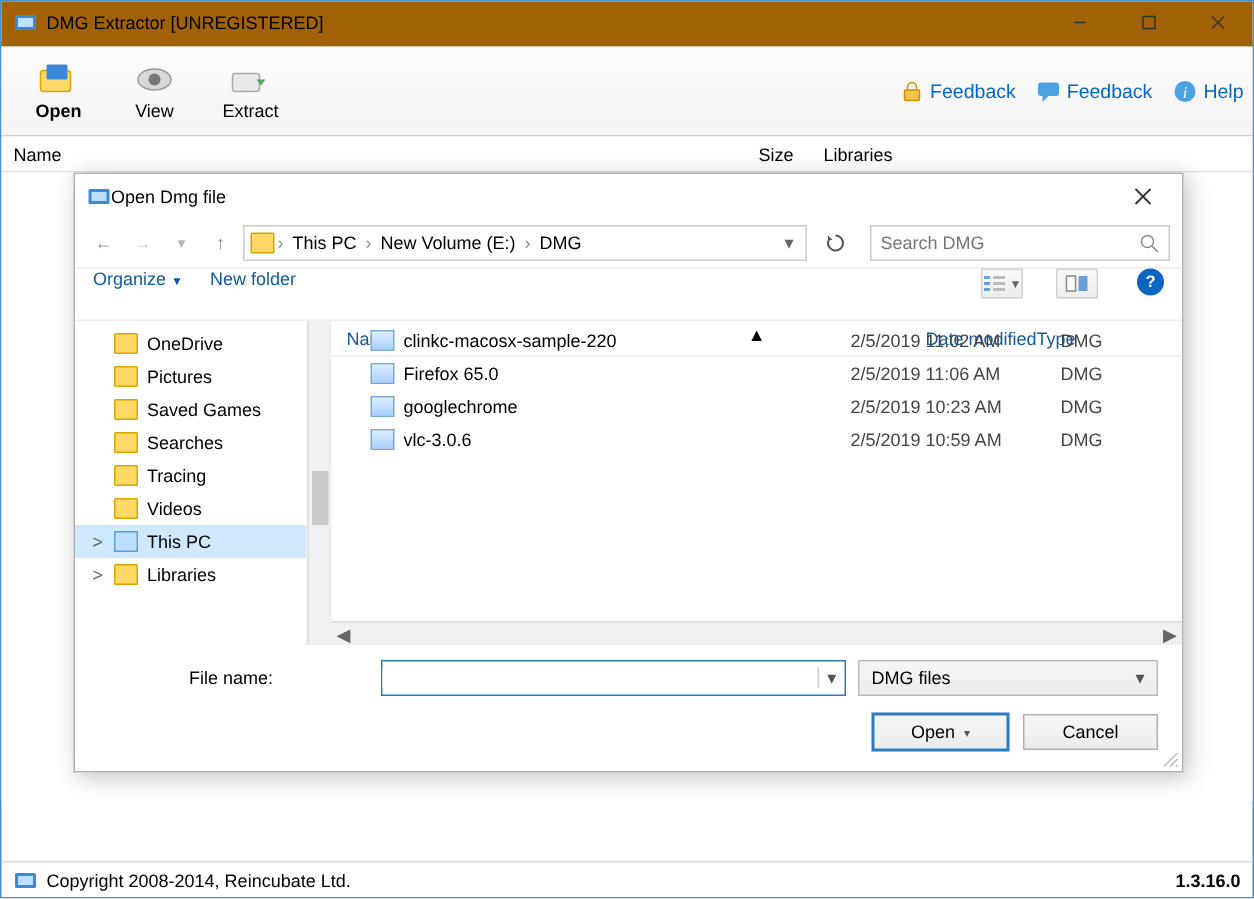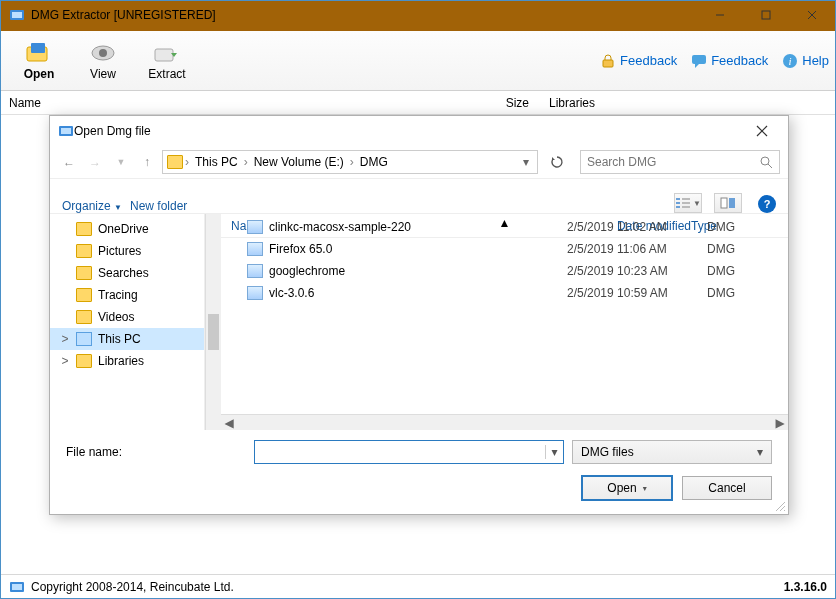--- a/index.html
+++ b/index.html
@@ -32,21 +32,21 @@
   .modal-close { width:36px; height:26px; display:flex; align-items:center; justify-content:center; }
   .nav { height:32px; display:flex; align-items:center; gap:4px; padding:0 8px; }
   .navbtn { width:22px; height:22px; display:flex; align-items:center; justify-content:center; color:#888; }
   .crumbwrap { flex:1; display:flex; align-items:center; border:1px solid #ccc; height:24px; padding:0 4px; background:#fff; }
   .crumb { padding:0 4px; color:#000; }
   .crumbsep { color:#888; padding:0 2px; }
   .crumbdrop { margin-left:auto; color:#666; padding:0 4px; }
   .refresh { width:22px; height:22px; margin-left:4px; display:flex;align-items:center;justify-content:center; color:#555;}
   .searchwrap { width:200px; height:24px; border:1px solid #ccc; margin-left:8px; display:flex; align-items:center; padding:0 6px; color:#888; }
   .searchwrap input { border:none; outline:none; flex:1; font-size:12px; color:#a16207; }
-  .toolbar2 { height:36px; border-top:1px solid #eee; border-bottom:1px solid #eee; display:flex; align-items:flex-end; padding:0 12px; gap:8px; }
+  .toolbar2 { height:36px; border-top:1px solid #eee; border-bottom:1px solid #eee; display:flex; align-items:flex-start; padding:0 12px; gap:18px; }
   .toolbar2 .org { color:#13599f; }
   .toolbar2 .nf { color:#13599f; }
   .toolbar2 .spacer { flex:1; }
   .viewbtn { width:28px; height:20px; border:1px solid #d0d0d0; background:linear-gradient(#fafafa,#ececec); display:inline-flex; align-items:center; justify-content:center; margin-left:4px; }
   .helpcir { width:18px; height:18px; background:#0a66c2; border-radius:50%; color:#fff; font-weight:bold; display:flex; align-items:center; justify-content:center; font-size:11px; margin-left:8px;}
   .filearea { flex:1; display:flex; min-height:0; }
   .tree { width:155px; border-right:1px solid #eee; overflow:hidden; padding:4px 0; }
   .tree-item { display:flex; align-items:center; height:22px; padding-left:24px; gap:6px; font-size:12px; }
   .tree-item.sel { background:#cde8ff; }
   .tree-item .exp { width:10px; text-align:center; color:#666; margin-left:-14px; }
@@ -63,21 +63,21 @@
   .row { height:22px; display:flex; align-items:center; padding-left:26px; }
   .row .r1 { width:320px; display:flex; align-items:center; gap:6px; }
   .row .r2 { width:140px; color:#444; }
   .row .r3 { flex:1; color:#444; }
   .dmg-ico { width:16px; height:14px; background:linear-gradient(#dcefff,#a9cffb); border:1px solid #7aa9d8; }
   .hscroll { height:16px; border-top:1px solid #ddd; background:#f0f0f0; display:flex; align-items:center; }
   .hscroll .arr { width:16px; text-align:center; color:#666; }
   .hscroll .track { flex:1; height:10px; background:#f0f0f0; }
   .bottom { padding:10px 16px 14px; }
   .fnrow { display:flex; align-items:center; gap:8px; }
-  .fnlabel { width:180px; text-align:left; padding-right:4px; }
+  .fnlabel { width:180px; text-align:center; padding-right:4px; }
   .fncombo { flex:1; height:24px; border:1px solid #2a7ac0; background:#fff; display:flex; align-items:center; }
   .fncombo input { flex:1; border:none; outline:none; padding:0 6px; font-size:12px; }
   .fncombo .dd { width:18px; text-align:center; color:#555; border-left:1px solid #ccc; }
   .typecombo { width:200px; height:24px; border:1px solid #b8b8b8; background:linear-gradient(#f6f6f6,#ececec); display:flex; align-items:center; padding:0 8px; }
   .typecombo .dd { margin-left:auto; color:#555; }
   .btnrow { display:flex; justify-content:flex-end; gap:10px; margin-top:12px; }
   .btn { width:90px; height:24px; border:1px solid #adadad; background:linear-gradient(#f6f6f6,#ececec); display:flex; align-items:center; justify-content:center; }
   .btn.primary { border:1px solid #2a7ac0; outline:1px solid #2a7ac0; }
   .resize { position:absolute; right:2px; bottom:2px; width:12px; height:12px; }
   
@@ -259,20 +259,25 @@
         <div class="tree" id="tree">
             <div class="tree-item">
               <span class="exp"></span>
               <span class="ficon folder-ico"></span>
               <span>OneDrive</span>
             </div>
             <div class="tree-item">
               <span class="exp"></span>
               <span class="ficon folder-ico"></span>
               <span>Pictures</span>
+            </div>
+            <div class="tree-item">
+              <span class="exp"></span>
+              <span class="ficon folder-ico"></span>
+              <span>Saved Games</span>
             </div>
             <div class="tree-item">
               <span class="exp"></span>
               <span class="ficon folder-ico"></span>
               <span>Searches</span>
             </div>
             <div class="tree-item">
               <span class="exp"></span>
               <span class="ficon folder-ico"></span>
               <span>Tracing</span>

